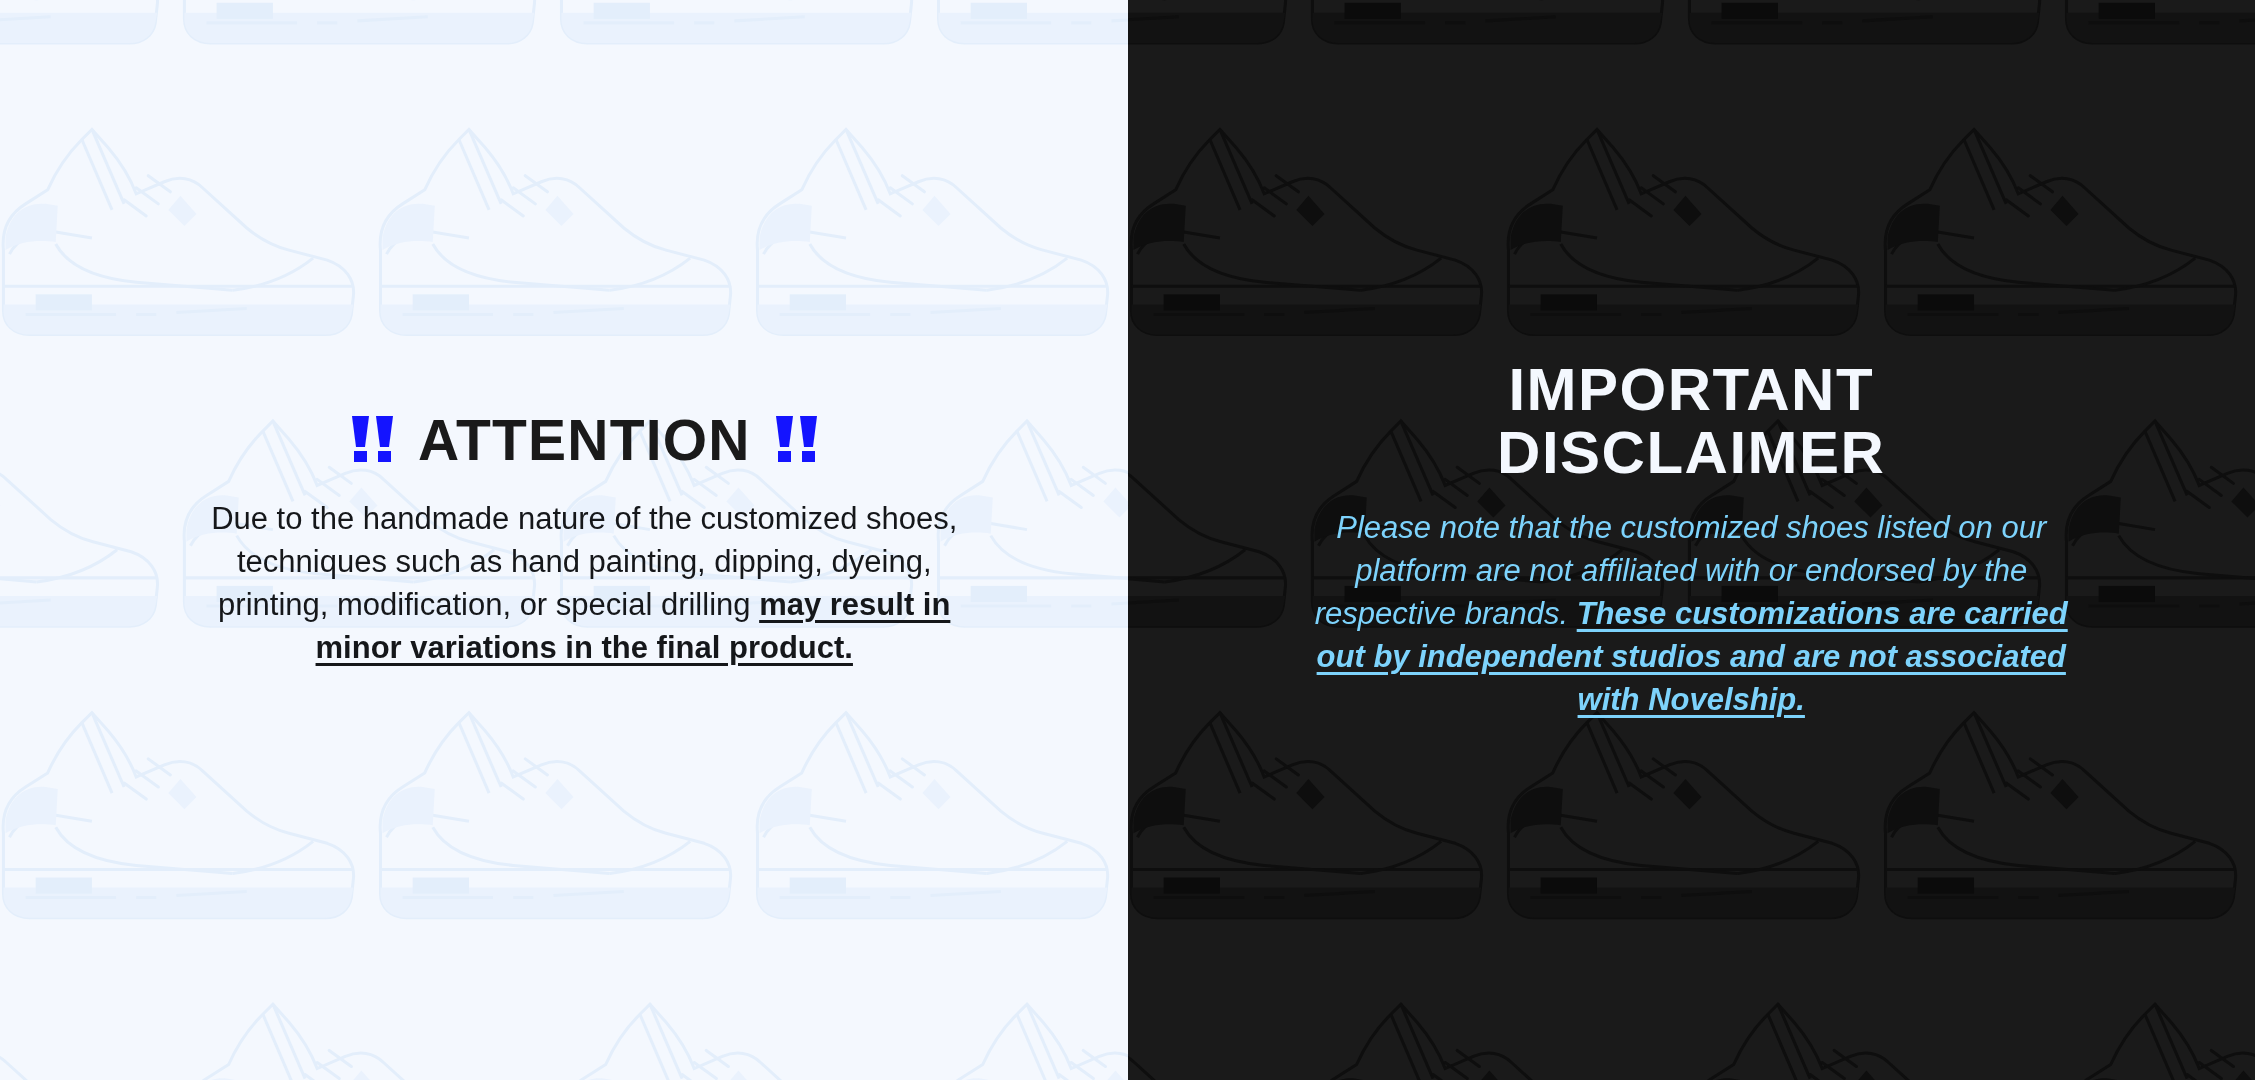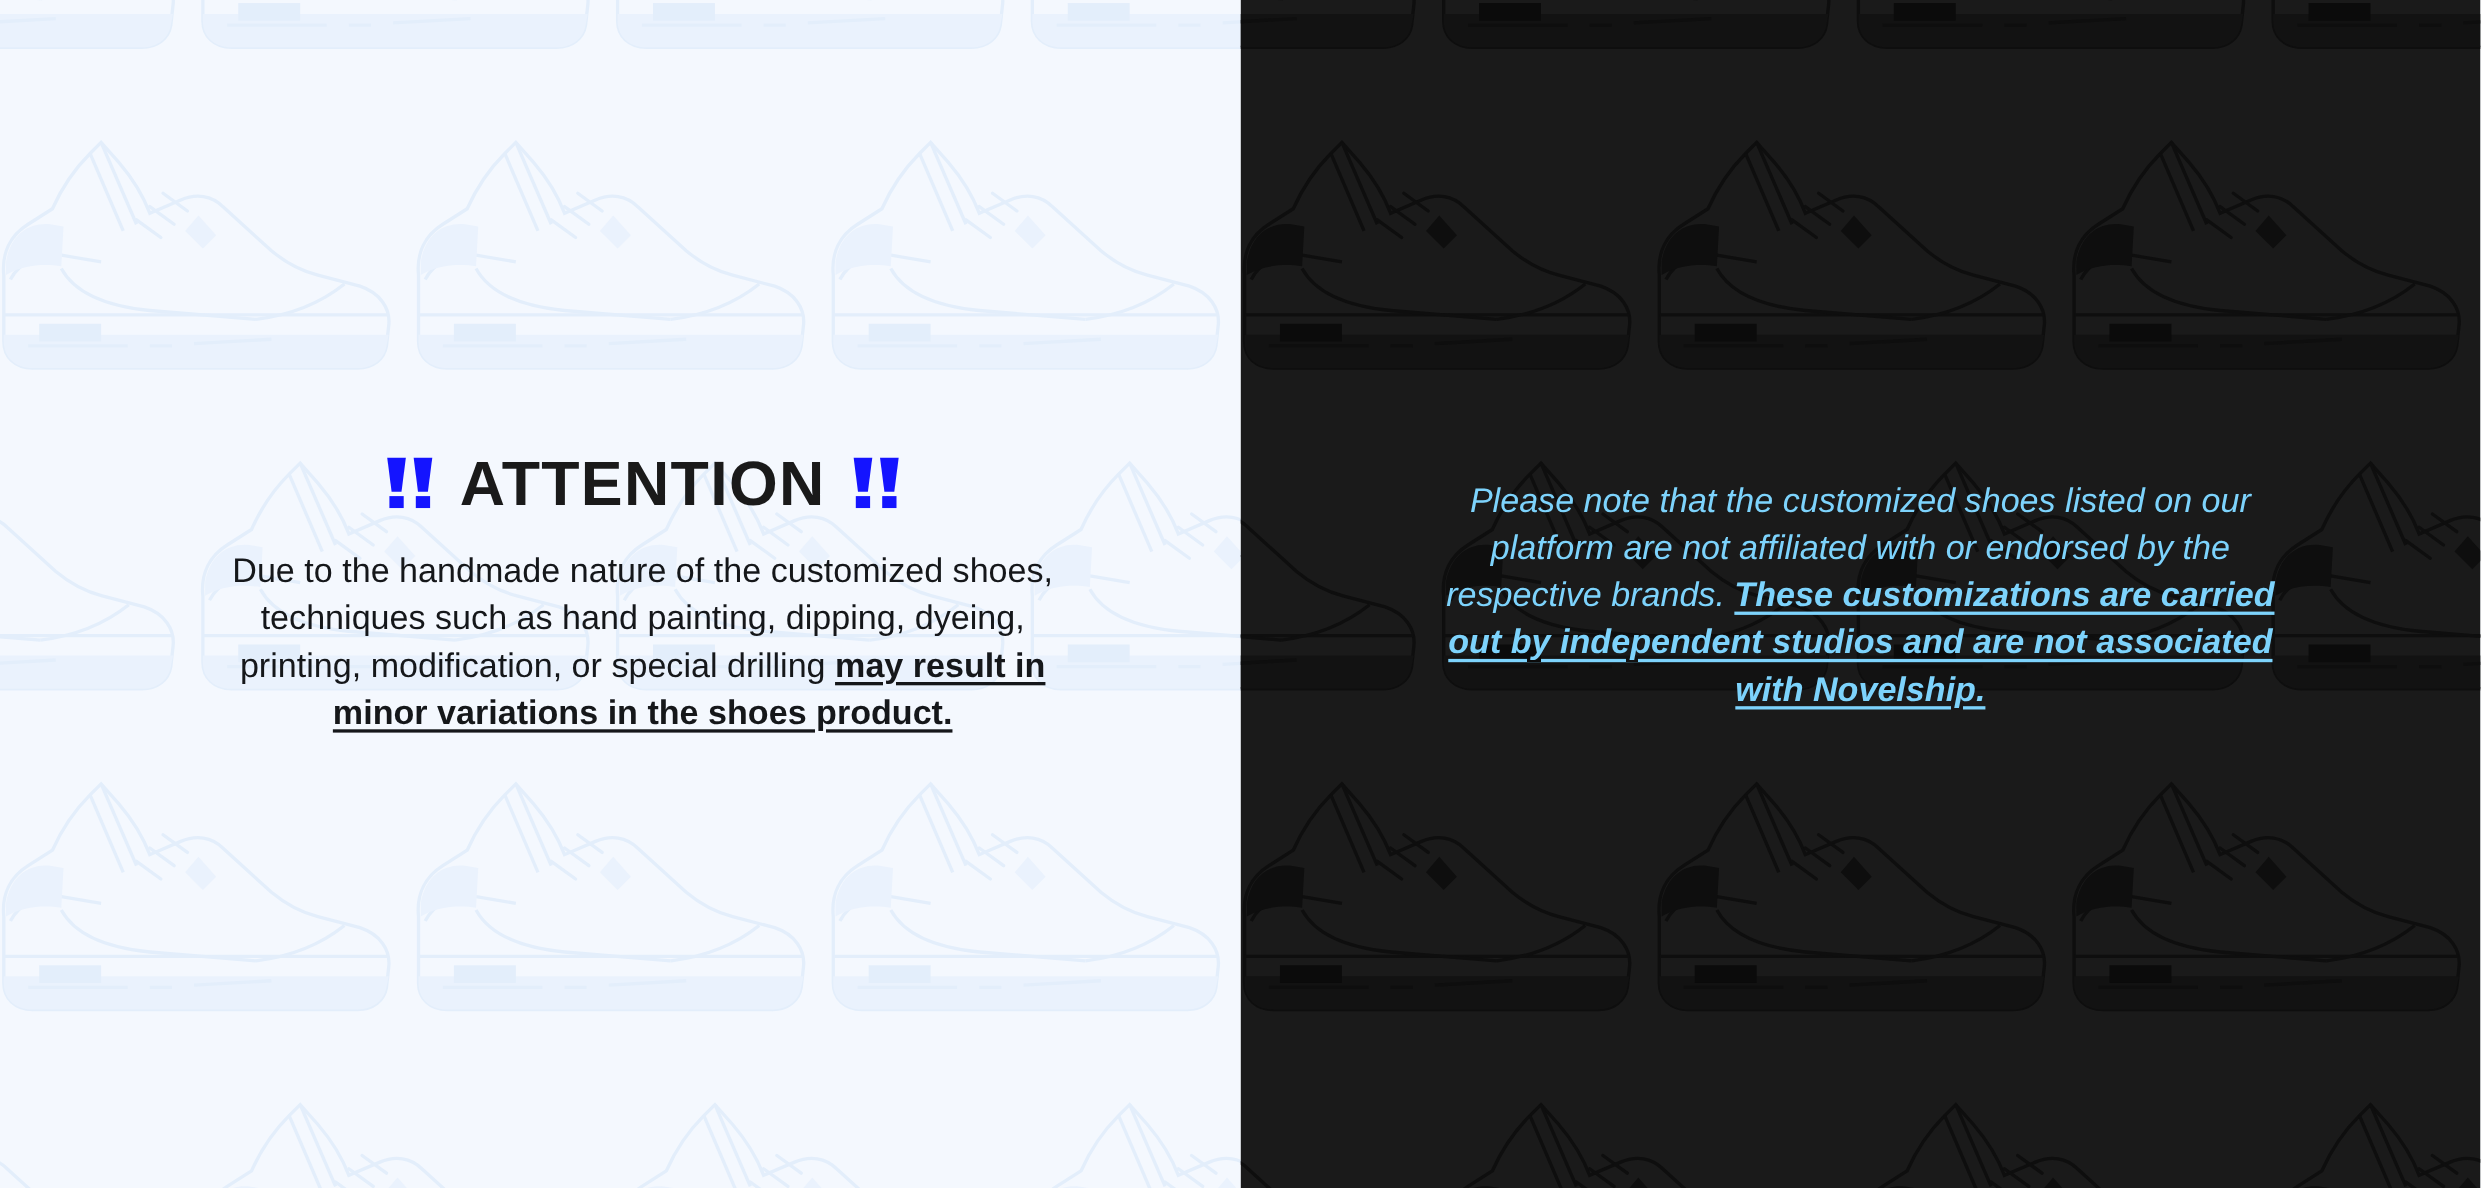--- a/index.html
+++ b/index.html
@@ -173,21 +173,21 @@
             <rect x="3" y="35" width="13" height="11" fill="#1414FF"></rect>
           </svg>
           <svg width="19" height="46" viewBox="0 0 19 46" aria-hidden="true">
             <polygon points="1,0 18,0 14,31 5,31" fill="#1414FF"></polygon>
             <rect x="3" y="35" width="13" height="11" fill="#1414FF"></rect>
           </svg>
         </span>
       </h1>
 
       <p class="body-copy body-light">
-        <span>Due to the handmade nature of the customized shoes, techniques such as hand painting, dipping, dyeing, printing, modification, or special drilling </span><span class="emph">may result in minor variations in the shoes product.</span>
+        <span>Due to the handmade nature of the customized shoes, techniques such as hand painting, dipping, dyeing, printing, modification, or special drilling </span><span class="emph">may result in minor variations in the final product.</span>
       </p>
 
     </div>
   </section>
 
   <section class="panel panel-dark">
 
     <div class="pattern">
       <svg viewBox="0 0 1380 1320" preserveAspectRatio="xMidYMid slice" aria-hidden="true">
         <defs>
@@ -231,20 +231,24 @@
         <use href="#sneakerDark" x="1200" y="760"></use>
         <use href="#sneakerDark" x="-120" y="1050"></use>
         <use href="#sneakerDark" x="255" y="1050"></use>
         <use href="#sneakerDark" x="630" y="1050"></use>
         <use href="#sneakerDark" x="1005" y="1050"></use>
       </svg>
     </div>
 
     <div class="content">
 
+      <h1 class="heading-disclaimer">
+        <span class="line">IMPORTANT</span>
+        <span class="line">DISCLAIMER</span>
+      </h1>
 
       <p class="body-copy body-dark">
         <span>Please note that the customized shoes listed on our platform are not affiliated with or endorsed by the respective brands. </span><span class="emph">These customizations are carried out by independent studios and are not associated with Novelship.</span>
       </p>
 
     </div>
   </section>
 
 </div>
 

